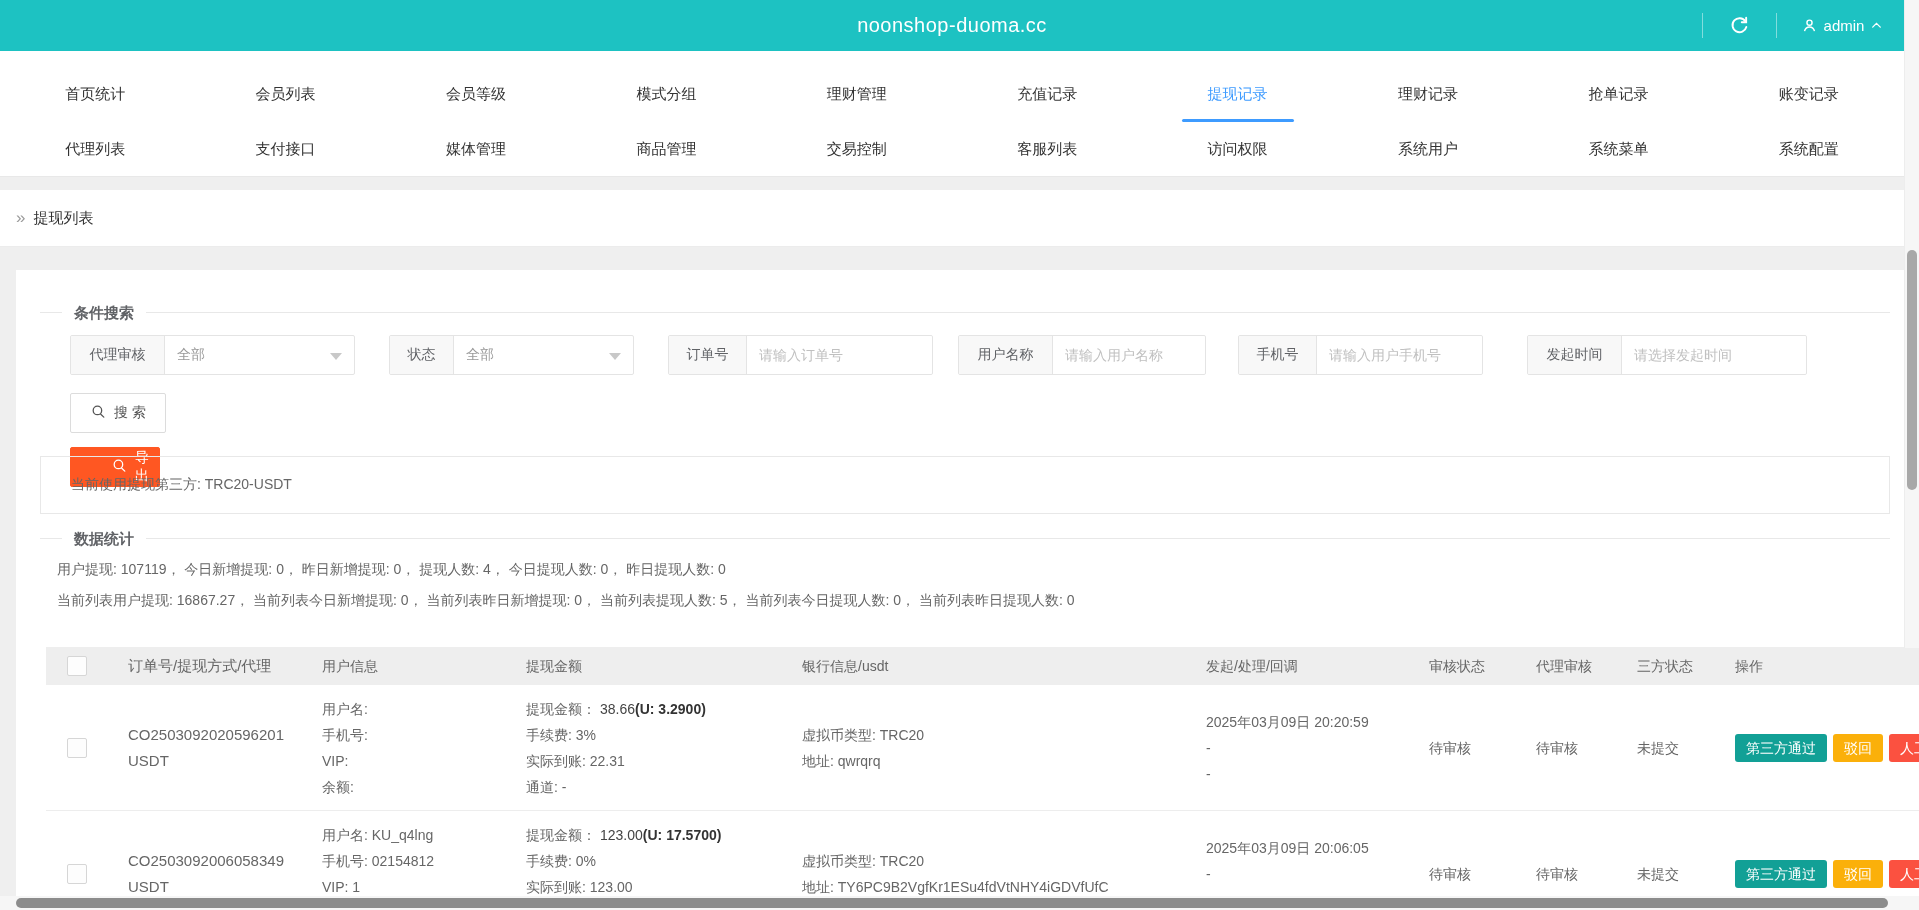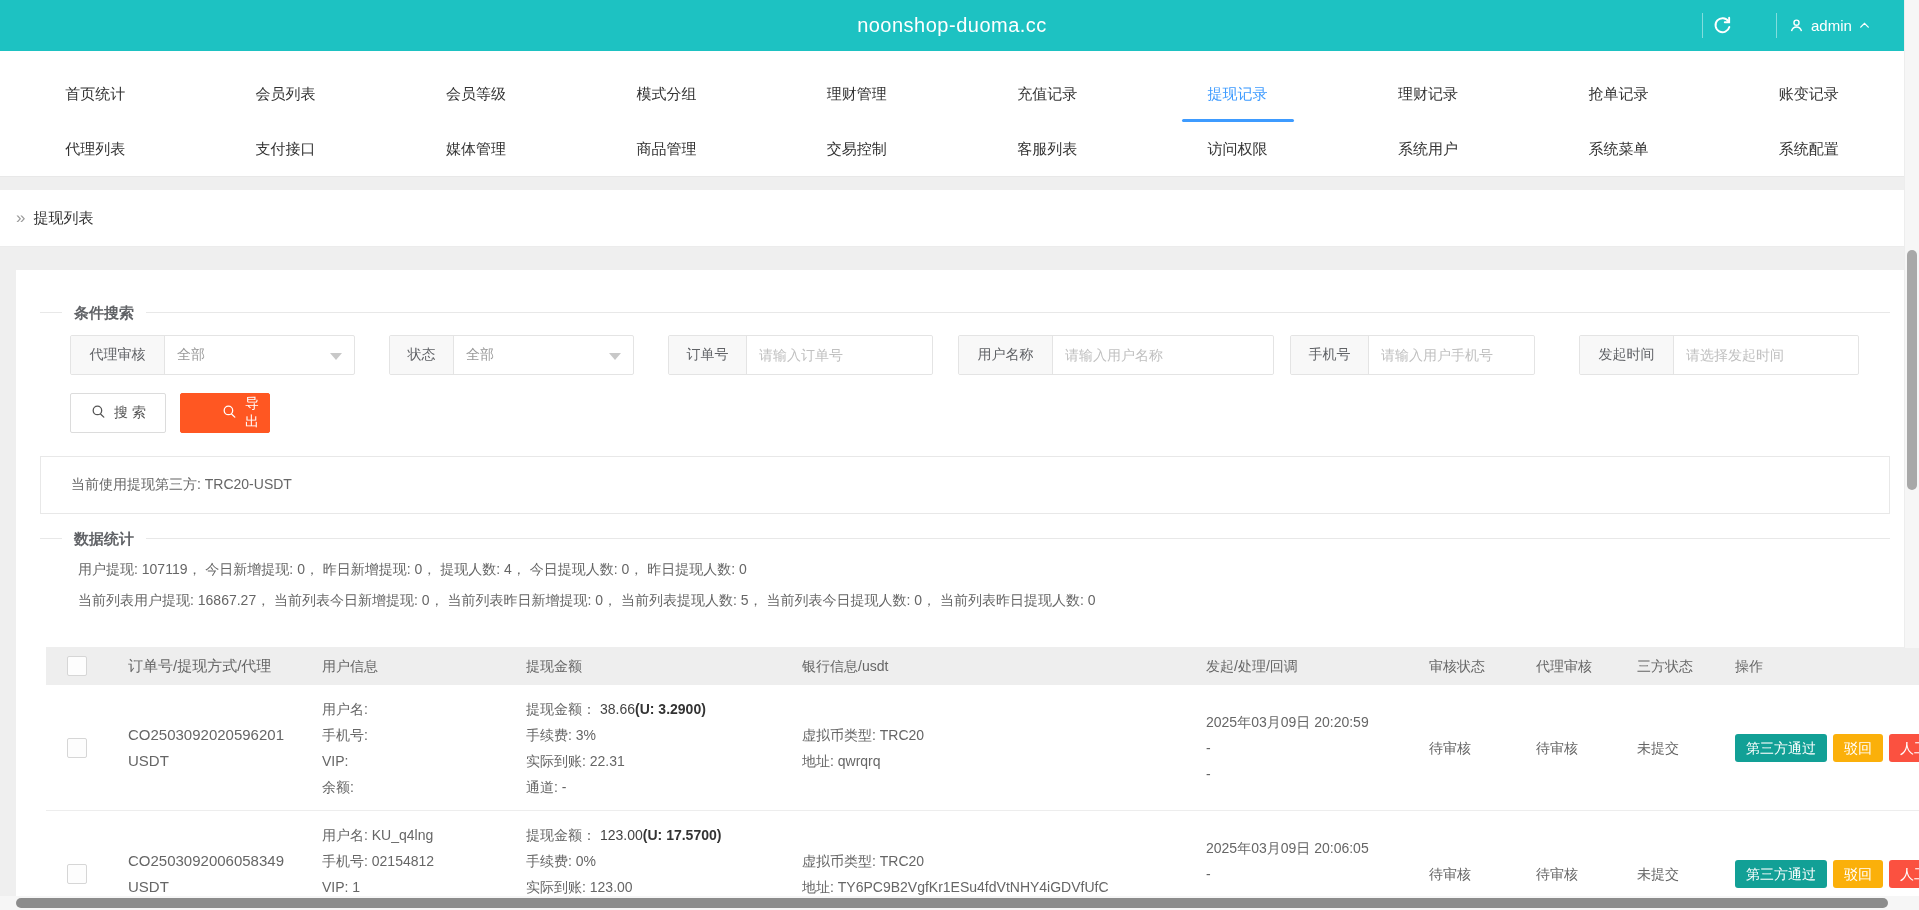--- a/index.html
+++ b/index.html
@@ -5,21 +5,21 @@
   * { margin:0; padding:0; box-sizing:border-box; }
   html,body { width:1919px; height:910px; overflow:hidden; }
   body { font-family:"Liberation Sans","DejaVu Sans",sans-serif; background:#efefef; position:relative; color:#666; }
 
   
   .app-header { position:absolute; left:0; top:0; width:1919px; height:51px; background:#1dc2c2; z-index:10; }
   .app-title { position:absolute; left:0; top:0; width:1904px; height:51px; line-height:51px; text-align:center;
                color:#fff; font-size:20px; letter-spacing:.5px; }
   .hdr-divider { position:absolute; top:13px; width:1px; height:25px; background:rgba(255,255,255,.45); }
   .hdr-divider.d1 { left:1702px; } .hdr-divider.d2 { left:1776px; }
-  .hdr-btn { position:absolute; top:0; height:51px; display:flex; align-items:center; justify-content:flex-start; cursor:pointer; }
+  .hdr-btn { position:absolute; top:0; height:51px; display:flex; align-items:center; justify-content:center; cursor:pointer; }
   .refresh-btn { left:1712px; width:54px; }
   .user-btn { left:1788px; width:108px; gap:6px; color:#fff; font-size:15px; }
   .hdr-btn svg { display:block; }
 
   
   .nav-wrap { position:absolute; left:0; top:51px; width:1919px; height:126px; background:#fff;
               border-bottom:1px solid #e8e8e8; padding-top:16px; z-index:5; }
   .nav-row { width:1904px; display:grid; grid-template-columns:repeat(10,1fr); }
   .nav-item { position:relative; height:55px; display:flex; align-items:center; justify-content:center;
               font-size:15px; color:#333; cursor:pointer; }
@@ -47,32 +47,32 @@
   .f-label { background:#f8f8f8; border-right:1px solid #e4e4e4; display:flex; align-items:center;
              justify-content:center; font-size:14px; color:#606266; padding:0 6px; border-radius:2px 0 0 2px; }
   .f-select { flex:1; position:relative; display:flex; align-items:center; padding:0 12px; cursor:pointer; }
   .f-value { color:#999; font-size:14px; }
   .caret { position:absolute; right:12px; top:17px; width:0; height:0;
            border-left:6px solid transparent; border-right:6px solid transparent; border-top:7px solid #c8c8c8; }
   .f-input { flex:1; border:none; outline:none; padding:0 12px; font-size:14px; color:#666;
              font-family:inherit; border-radius:0 2px 2px 0; min-width:0; }
   .f-input::placeholder { color:#c0c0c0; }
 
-  .btn-row { position:absolute; left:54px; top:123px; display:flex; gap:14px; }
+  .btn-row { position:absolute; left:54px; top:123px; display:flex; gap:14px;flex-direction:column; }
   .btn { height:40px; display:flex; align-items:center; justify-content:center; gap:7px;
          font-size:14px; border-radius:2px; cursor:pointer; }
   .btn-search { width:96px; background:#fff; border:1px solid #dcdcdc; color:#555; }
   .btn-export { width:90px; background:#ff5722; border:1px solid #ff5722; color:#fff;padding-left:40px; }
 
   
   .tp-box { position:absolute; left:24px; top:186px; width:1850px; height:58px; border:1px solid #e8e8e8;
             display:flex; align-items:center; padding-left:30px; font-size:14px; color:#666; }
 
   
-  .stats-block { position:absolute; left:62px; top:284px; font-size:14px; color:#666; line-height:31px; }
+  .stats-block { position:absolute; left:41px; top:284px; font-size:14px; color:#666; line-height:31px; }
 
   
   .table { position:absolute; left:30px; top:377px; width:1954px; }
   .t-head, .t-row { display:grid; grid-template-columns:62px 214px 204px 276px 404px 223px 107px 101px 98px 265px; }
   .t-head { height:38px; background:#eeeeee; align-items:center; font-size:14px; color:#666; }
   .t-row { height:126px; align-items:center; border-bottom:1px solid #ededed; font-size:14px; color:#666; }
   .cell { line-height:26px; }
   .c-check { display:flex; justify-content:center; }
   .c-order { padding-left:20px; font-size:15px; }
   .cb { width:20px; height:20px; border:1px solid #d6d6d6; border-radius:2px; background:#fdfdfd; cursor:pointer; display:inline-block; }
@@ -212,21 +212,21 @@
         <div class="f-label" style="width: 64px;">状态</div>
         <div class="f-select">
           <span class="f-value">全部</span>
           <span class="caret"></span>
         </div>
       </div>
       <div class="f-group" style="width: 265px; margin-right: 25px;">
         <div class="f-label" style="width: 78px;">订单号</div>
         <input class="f-input" placeholder="请输入订单号" style="">
       </div>
-      <div class="f-group" style="width: 316px; margin-right: 16px;">
+      <div class="f-group" style="width: 248px; margin-right: 32px;">
         <div class="f-label" style="width: 94px;">用户名称</div>
         <input class="f-input" placeholder="请输入用户名称" style="">
       </div>
       <div class="f-group" style="width: 245px; margin-right: 44px;">
         <div class="f-label" style="width: 78px;">手机号</div>
         <input class="f-input" placeholder="请输入用户手机号" style="">
       </div>
       <div class="f-group" style="width: 280px; margin-right: 0px;">
         <div class="f-label" style="width: 94px;">发起时间</div>
         <input class="f-input" placeholder="请选择发起时间" style="">

